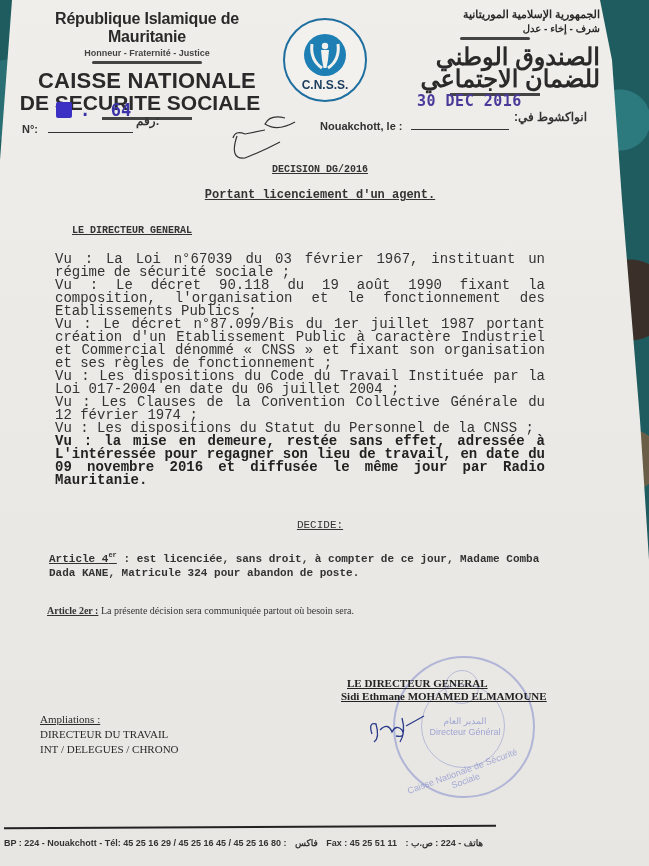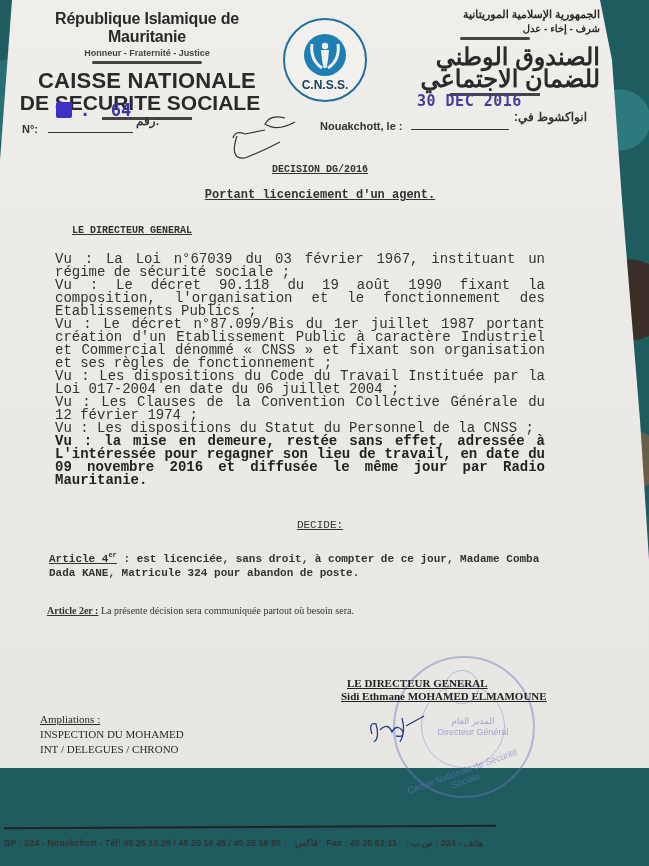--- a/index.html
+++ b/index.html
@@ -7,21 +7,21 @@
     width: 649px; height: 866px; overflow: hidden; position: relative;
     background: #1f5c60;
     background-image:
       radial-gradient(circle at 620px 120px, #2d7a7e 0 30px, transparent 31px),
       radial-gradient(circle at 630px 300px, #3a3029 0 40px, transparent 41px),
       radial-gradient(circle at 630px 460px, #6a5e48 0 30px, transparent 31px),
       radial-gradient(circle at 10px 100px, #2a6f73 0 40px, transparent 41px);
     font-family: "Liberation Sans", sans-serif;
   }
   .paper {
-    position: absolute; left: 0; top: 0; width: 649px; height: 768px;
+    position: absolute; left: 0; top: 0; width: 649px; height: 866px;
     background: linear-gradient(180deg, #efeeea 0%, #ebeae6 40%, #e7e6e2 100%);
     clip-path: polygon(12px 0, 600px 0, 612px 60px, 622px 200px, 640px 420px, 649px 560px, 649px 866px, 0 866px, 0 160px);
   }
   .abs { position: absolute; }
   .hdr-left { left: 22px; top: 10px; width: 250px; text-align: center; color: #2a2a2a; }
   .rep { font-weight: bold; font-size: 16px; letter-spacing: -0.2px; }
   .motto { font-weight: bold; font-size: 9px; margin-top: 2px; color: #444; }
   .bar { width: 110px; height: 3px; background: #444; margin: 3px auto 0; border-radius: 2px; }
   .cnss-title { font-weight: bold; font-size: 22px; line-height: 22px; margin-top: 6px; letter-spacing: 0.2px; }
   .cnss-title2 { font-weight: bold; font-size: 21px; line-height: 22px; margin-left: -14px; }
@@ -60,21 +60,21 @@
   .art1 .lbl { text-decoration: underline; }
   .art1 sup { font-size: 7px; }
   .art2 { left: 47px; top: 605px; font-family: "Liberation Serif", serif; font-size: 10px; color: #333; }
   .art2 .lbl { font-weight: bold; text-decoration: underline; }
 
   .sig-title { left: 347px; top: 677px; font-family: "Liberation Serif", serif; font-size: 11px; font-weight: bold; text-decoration: underline; color: #222; }
   .sig-name { left: 341px; top: 690px; font-family: "Liberation Serif", serif; font-size: 11px; font-weight: bold; text-decoration: underline; color: #222; }
   .seal { left: 393px; top: 656px; width: 138px; height: 138px; border-radius: 50%; border: 2px solid rgba(110,120,200,0.45); }
   .seal-inner { position: absolute; left: 26px; top: 26px; width: 82px; height: 82px; border-radius: 50%; border: 1.5px solid rgba(110,120,200,0.4); }
   .seal-core { position: absolute; left: 50px; top: 12px; width: 32px; height: 32px; border-radius: 50%; border: 1.5px solid rgba(110,120,200,0.4); }
-  .seal-text { position: absolute; left: 30px; top: 58px; width: 80px; text-align: center; font-size: 9px; color: rgba(110,120,200,0.6); line-height: 11px; margin-left: 8px; }
+  .seal-text { position: absolute; left: 30px; top: 58px; width: 80px; text-align: center; font-size: 9px; color: rgba(110,120,200,0.6); line-height: 11px; }
   .seal-ring { position: absolute; left: 10px; bottom: 10px; width: 118px; text-align: center; font-size: 9px; color: rgba(110,120,200,0.55); transform: rotate(-20deg); }
 
   .ampl { left: 40px; top: 712px; font-family: "Liberation Serif", serif; font-size: 11px; line-height: 15px; color: #2a2a2a; }
   .ampl .lbl { text-decoration: underline; }
 
   .footer-line { left: 4px; top: 826px; width: 492px; height: 2px; background: #222; transform: rotate(-0.3deg); }
   .footer { left: 4px; top: 838px; font-size: 9px; font-weight: bold; color: #333; white-space: nowrap; }
   .footer .ar { margin-left: 6px; }
 </style>
 </head>
@@ -161,21 +161,21 @@
   </div>
 
   <div class="abs sig-title">LE DIRECTEUR GENERAL</div>
   <div class="abs sig-name">Sidi Ethmane MOHAMED  ELMAMOUNE</div>
   <svg class="abs" style="left:366px;top:712px" width="60" height="34">
     <path d="M6 22 Q2 10 10 12 Q14 26 8 30 M14 18 Q22 10 26 20 Q30 12 36 18 Q40 26 30 24 M36 6 Q40 20 34 30 M40 14 L58 4" stroke="#2b3a8a" stroke-width="1.3" fill="none"></path>
   </svg>
 
   <div class="abs ampl">
     <div class="lbl">Ampliations :</div>
-    <div>INSPECTION DU MOHAMED</div>
+    <div>DIRECTEUR DU TRAVAIL</div>
     <div>INT / DELEGUES / CHRONO</div>
   </div>
 
   <div class="abs footer-line"></div>
   <div class="abs footer">
     <span>BP : 224 - Nouakchott  -  Tél: 45 25 16 29 / 45 25 16 45 / 45 25 16 80 :</span>
     <span class="ar">فاكس</span>
     <span class="ar">Fax  :  45 25 51 11</span>
     <span class="ar">: هاتف - 224 : ص.ب</span>
   </div>

